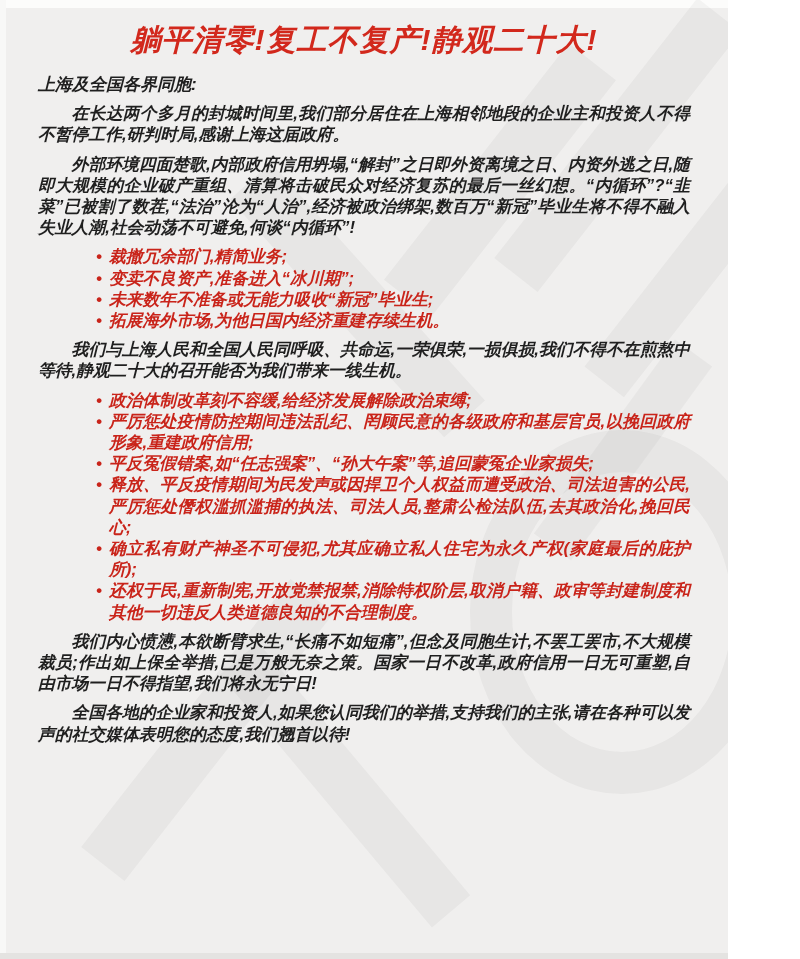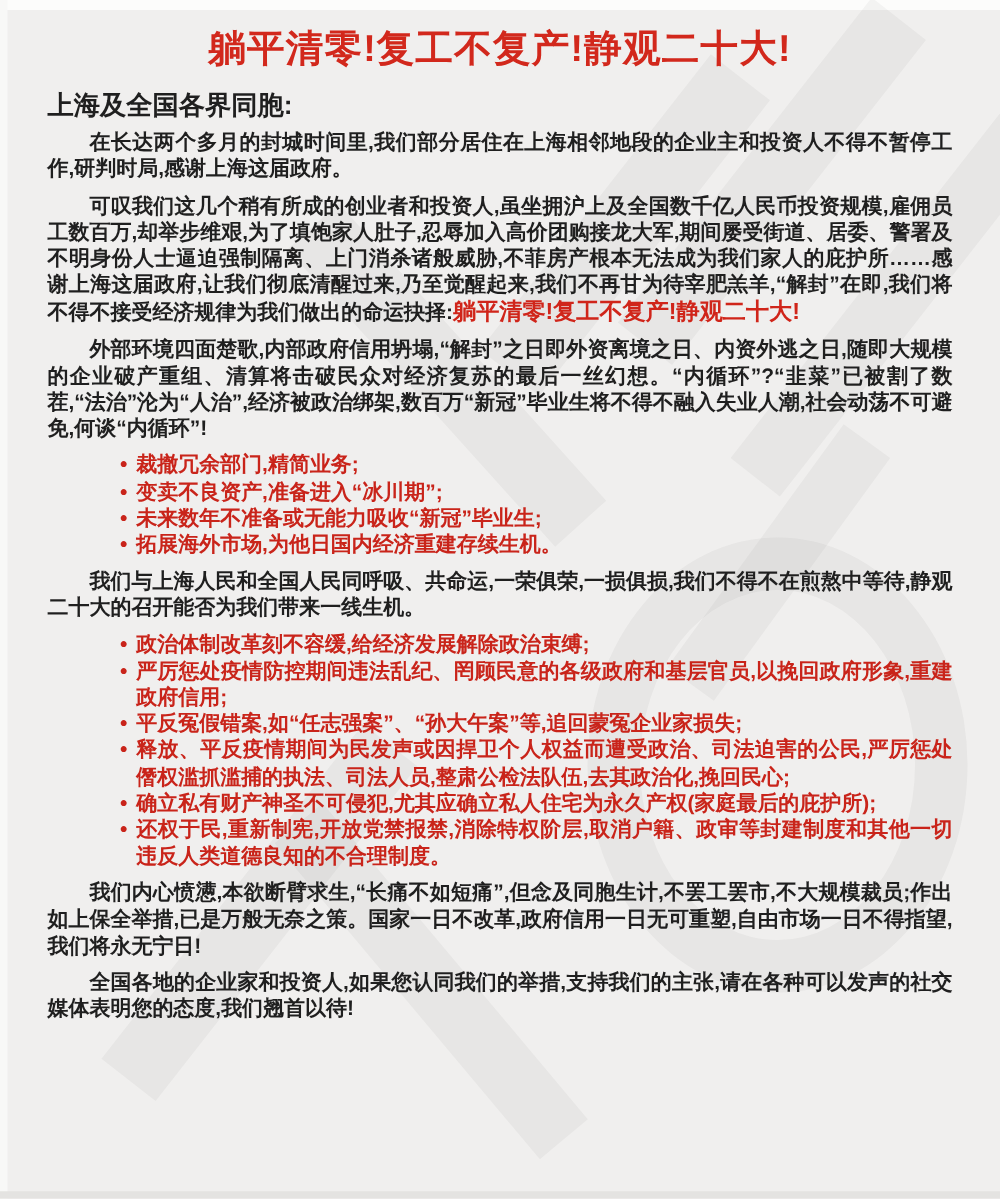--- a/index.html
+++ b/index.html
@@ -3,23 +3,24 @@
 <meta charset="utf-8">
 <style>
   html,body{margin:0;padding:0;}
   body{
     width:800px;height:959px;
     background:#ffffff;
     font-family:"Liberation Sans","DejaVu Sans",sans-serif;
   }
   .page{
     position:relative;
-    width:800px;height:959px;
+    width:728px;height:959px;
     background:#f0efee;
     overflow:hidden;
+    font-style:italic;
   }
   .strip-top{position:absolute;top:0;left:0;width:800px;height:8px;background:#fcfcfb;}
   .strip-left{position:absolute;top:0;left:0;width:6px;height:959px;background:#f8f8f7;}
   .strip-bottom{position:absolute;bottom:0;left:0;width:800px;height:6px;background:#e4e3e1;}
 
   
   .wm{position:absolute;background:rgba(40,40,40,0.045);pointer-events:none;}
   .wm-ring{
     position:absolute;background:transparent;border:42px solid rgba(40,40,40,0.045);
     border-radius:50%;pointer-events:none;
@@ -38,21 +39,21 @@
     margin:10px 0 16px 0;
     text-align:center;
     color:#d2281c;
     font-size:30px;
     font-weight:bold;
     letter-spacing:1px;
     line-height:36px;
   }
   .salutation{
     margin:0 0 8px 0;
-    font-size:21px;
+    font-size:17px;
   }
   .para{
     margin:0 0 8px 0;
     text-indent:2em;
   }
   .inline-red{
     color:#d0251a;
     font-weight:bold;
     font-size:18.5px;
   }
@@ -93,21 +94,20 @@
   <div class="wm-ring" style="left:470px;top:430px;width:220px;height:280px;"></div>
 
   <div class="content">
 
     <div class="doc-title">躺平清零!复工不复产!静观二十大!</div>
 
     <div class="salutation">上海及全国各界同胞:</div>
 
     <p class="para">在长达两个多月的封城时间里,我们部分居住在上海相邻地段的企业主和投资人不得不暂停工作,研判时局,感谢上海这届政府。</p>
 
-    <p class="para"><span>可叹我们这几个稍有所成的创业者和投资人,虽坐拥沪上及全国数千亿人民币投资规模,雇佣员工数百万,却举步维艰,为了填饱家人肚子,忍辱加入高价团购接龙大军,期间屡受街道、居委、警署及不明身份人士逼迫强制隔离、上门消杀诸般威胁,不菲房产根本无法成为我们家人的庇护所……感谢上海这届政府,让我们彻底清醒过来,乃至觉醒起来,我们不再甘为待宰肥羔羊,“解封”在即,我们将不得不接受经济规律为我们做出的命运抉择:</span><span class="inline-red">躺平清零!复工不复产!静观二十大!</span></p>
 
     <p class="para">外部环境四面楚歌,内部政府信用坍塌,“解封”之日即外资离境之日、内资外逃之日,随即大规模的企业破产重组、清算将击破民众对经济复苏的最后一丝幻想。“内循环”?“韭菜”已被割了数茬,“法治”沦为“人治”,经济被政治绑架,数百万“新冠”毕业生将不得不融入失业人潮,社会动荡不可避免,何谈“内循环”!</p>
 
 
     <ul class="bullets">
       <li>裁撤冗余部门,精简业务;</li>
       <li>变卖不良资产,准备进入“冰川期”;</li>
       <li>未来数年不准备或无能力吸收“新冠”毕业生;</li>
       <li>拓展海外市场,为他日国内经济重建存续生机。</li>
     </ul>

